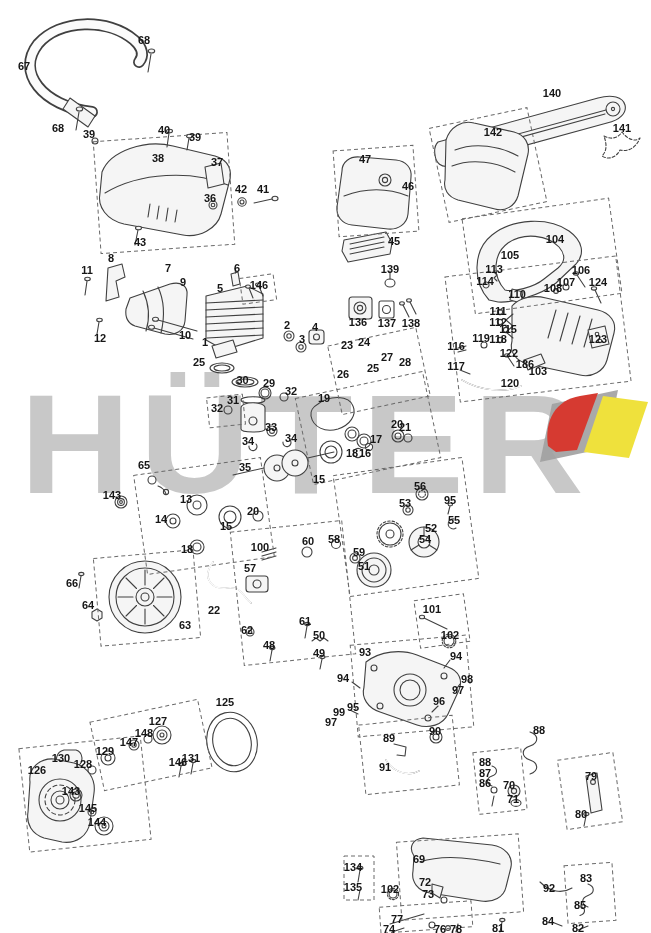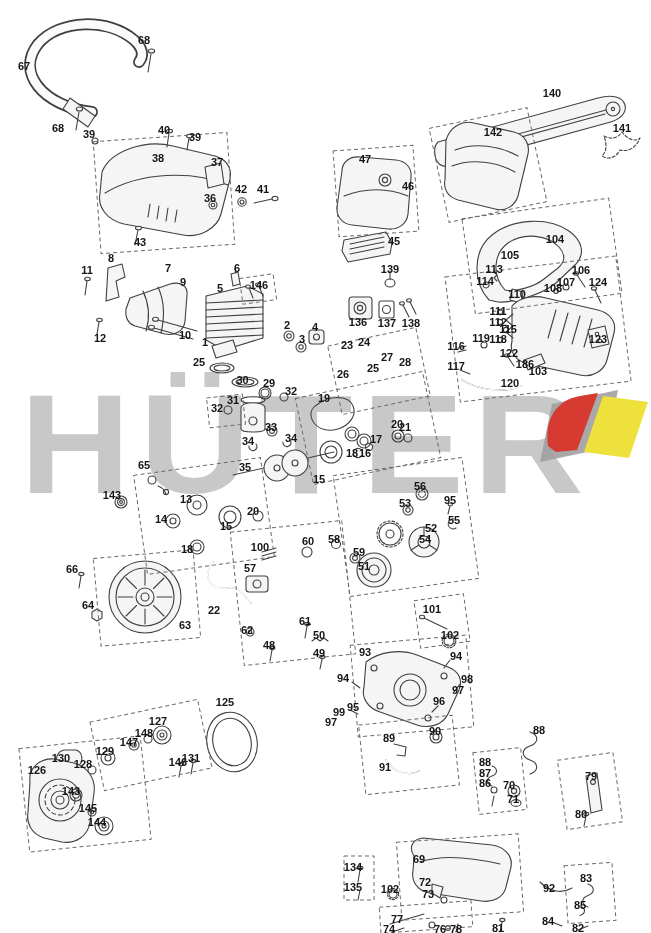--- a/index.html
+++ b/index.html
@@ -505,21 +505,21 @@
       <div class="part-label" style="left: 226px; top: 526px;">15</div>
       <div class="part-label" style="left: 383px; top: 528px; margin-left: 48px;">52</div>
       <div class="part-label" style="left: 425px; top: 539px;">54</div>
       <div class="part-label" style="left: 334px; top: 539px;">58</div>
       <div class="part-label" style="left: 308px; top: 541px;">60</div>
       <div class="part-label" style="left: 260px; top: 547px;">100</div>
       <div class="part-label" style="left: 187px; top: 549px;">18</div>
       <div class="part-label" style="left: 359px; top: 552px;">59</div>
       <div class="part-label" style="left: 364px; top: 566px;">51</div>
       <div class="part-label" style="left: 250px; top: 568px;">57</div>
-      <div class="part-label" style="left: 72px; top: 569px; text-align: center;">66</div>
+      <div class="part-label" style="left: 72px; top: 583px; text-align: center;">66</div>
       <div class="part-label" style="left: 214px; top: 610px;">22</div>
       <div class="part-label" style="left: 88px; top: 605px;">64</div>
       <div class="part-label" style="left: 432px; top: 609px;">101</div>
       <div class="part-label" style="left: 305px; top: 621px;">61</div>
       <div class="part-label" style="left: 185px; top: 625px;">63</div>
       <div class="part-label" style="left: 247px; top: 630px;">62</div>
       <div class="part-label" style="left: 319px; top: 635px;">50</div>
       <div class="part-label" style="left: 450px; top: 635px;">102</div>
       <div class="part-label" style="left: 269px; top: 645px;">48</div>
       <div class="part-label" style="left: 365px; top: 652px;">93</div>

